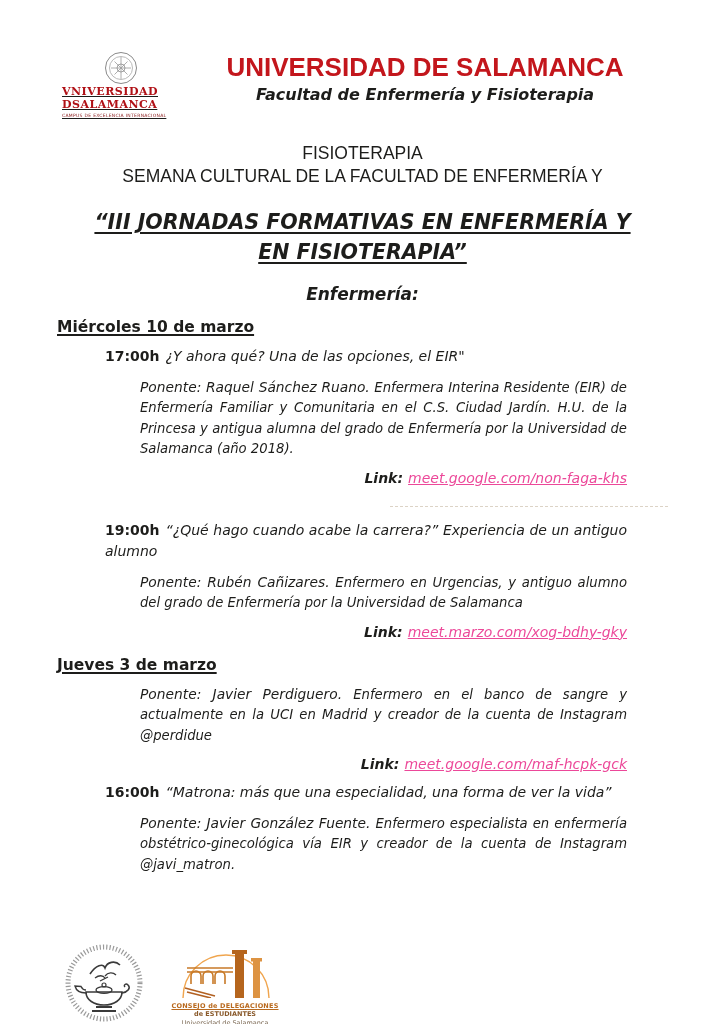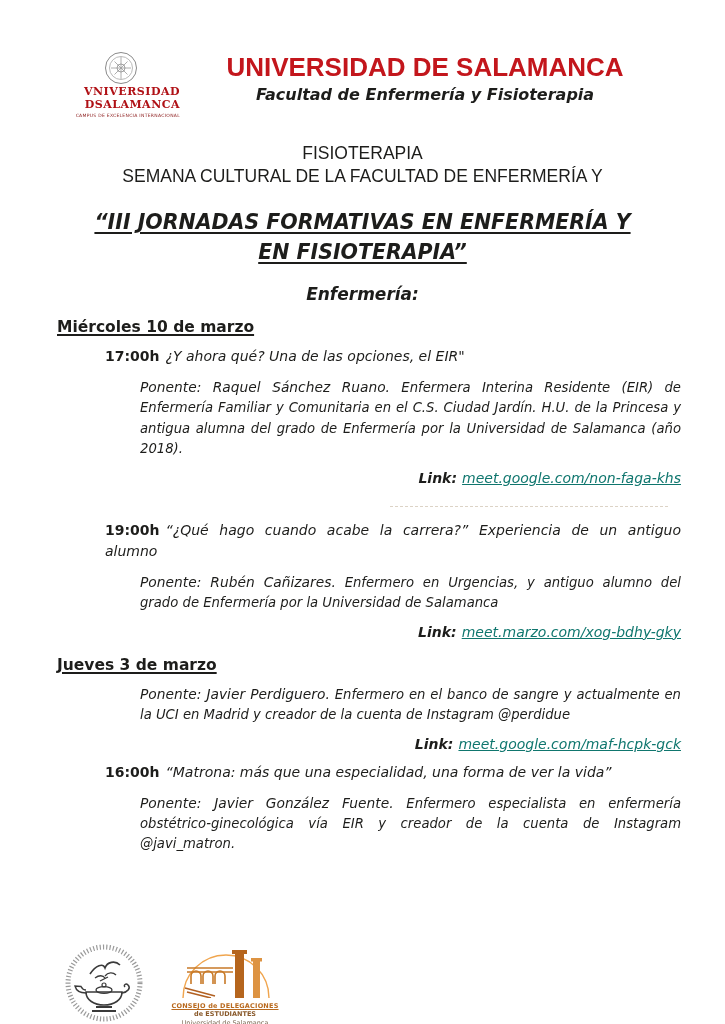--- a/index.html
+++ b/index.html
@@ -7,54 +7,54 @@
     position:relative;
     width:725px;height:1024px;
     margin:0 auto;
     background:#ffffff;
     color:#1d1d1b;
     font-family:"DejaVu Sans",sans-serif;
     overflow:hidden;
   }
   
   .header{display:flex;padding:50px 55px 0 62px;}
-  .logo-block{width:118px;text-align:right;flex:none;}
+  .logo-block{width:118px;text-align:left;flex:none;text-decoration:underline;}
   .crest{display:block;margin:0 auto;}
   .logo-word{font-family:"DejaVu Serif",serif;font-weight:bold;color:#b01116;
     font-size:11px;line-height:1.15;letter-spacing:.5px;}
   .logo-tagline{font-size:4.5px;color:#8b1a1a;letter-spacing:.3px;margin-top:2px;}
   .head-titles{flex:1;text-align:center;padding-top:4px;}
   .university{font-family:"Liberation Sans",sans-serif;font-weight:bold;
     font-size:26px;color:#c3161c;line-height:1.05;}
   .faculty{font-size:16px;font-weight:bold;font-style:italic;margin-top:4px;}
   
   .main-title{margin:24px auto 0;max-width:600px;text-align:center;
     font-family:"Liberation Sans",sans-serif;font-size:17.5px;line-height:1.32;}
   .main-title span{display:block;}
   .subtitle{margin:20px auto 0;max-width:620px;text-align:center;
     font-size:20.5px;font-weight:bold;font-style:italic;line-height:1.45;}
   .subtitle span{display:block;text-decoration:underline;
     text-decoration-thickness:2px;text-underline-offset:3px;}
   .section-label{margin-top:16px;text-align:center;
     font-size:17px;font-weight:bold;font-style:italic;}
   
-  .content{padding:0 44px 0 57px;}
+  .content{padding:0 98px 0 57px;}
   .day-heading{margin-top:14px;font-size:15.5px;font-weight:bold;
     text-decoration:underline;text-decoration-thickness:1.5px;text-underline-offset:2px;}
   .day-heading.second{margin-top:16px;}
   .talk-title{margin:10px 0 0 48px;font-size:14px;line-height:1.5;text-align:justify;}
   .talk-title.gap-lg{margin-top:34px;}
   .time{font-weight:bold;font-style:normal;margin-right:6px;margin-top:38px;}
   .ttl{font-style:italic;}
   .ponente{margin:10px 0 0 83px;font-style:italic;text-align:justify;
     font-size:13.2px;line-height:1.55;}
   .spk{font-size:13.8px;}
   .linkline{margin:10px 0 0 0;text-align:right;font-size:14px;font-style:italic;}
   .link-label{font-weight:bold;margin-right:5px;}
-  .meet-link{color:#0f766e;text-decoration:underline;cursor:pointer;}
+  .meet-link{color:#ec4899;text-decoration:underline;cursor:pointer;}
   .faint-divider{position:absolute;left:390px;top:506px;width:278px;
     border-top:1px dashed #d9cfc0;opacity:.9;}
   
   .footer-seal{position:absolute;left:64px;top:943px;}
   .council{position:absolute;left:158px;top:946px;width:134px;text-align:center;}
   .council-line1{font-size:6.5px;font-weight:bold;color:#b96a1f;letter-spacing:.2px;text-decoration:underline;}
   .council-line2{font-size:6.5px;font-weight:bold;color:#8a5a2b;}
   .council-line3{font-size:6.5px;color:#7d6a55;margin-top:1px;}
 </style>
 </head>

